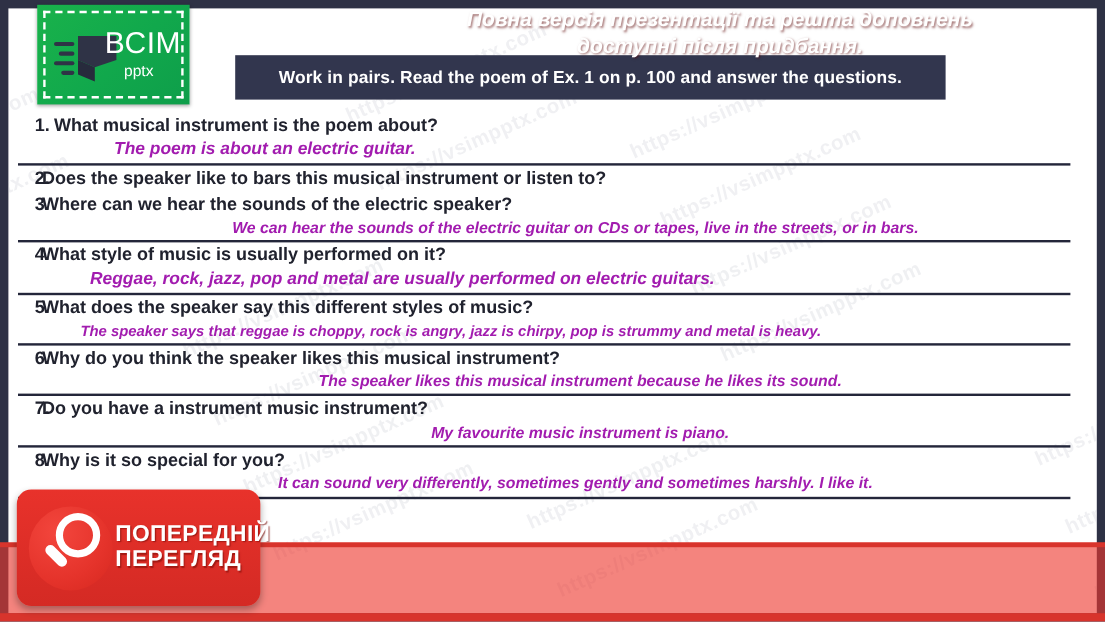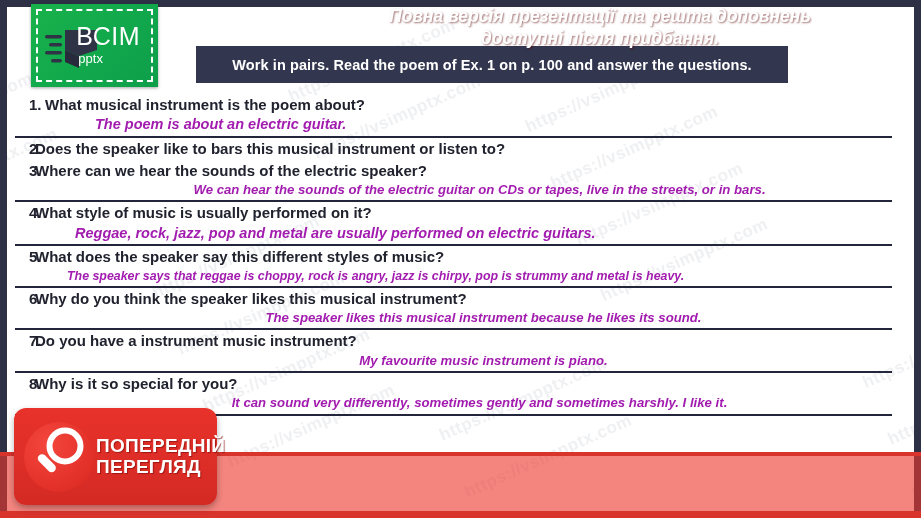--- a/index.html
+++ b/index.html
@@ -68,32 +68,32 @@
   }
   #logo-badge .dashed{
     position:absolute; inset:5px;
     border:2px dashed #ffffff;
   }
   #logo-badge .cap{
     position:absolute; left:14px; top:20px;
     width:54px; height:46px;
   }
   #logo-badge .brand{
-    position:absolute; right:18px; top:20px;
+    position:absolute; right:7px; top:20px;
     text-align:left;
     color:#ffffff;
     line-height:1;
   }
   #logo-badge .brand .b1{
     font-size:25px; font-weight:400; letter-spacing:.5px;
     display:block;
   }
   #logo-badge .brand .b2{
     font-size:13px; font-weight:400; display:block;
-    margin-top:3px; margin-left:2px;
+    margin-top:3px; margin-left:16px;
   }
 
   
   #qlist{
     position:absolute;
     left:0; top:88px;
     width:907px;
     z-index:7;
   }
   .qitem{ position:relative; margin-bottom:1px; }

